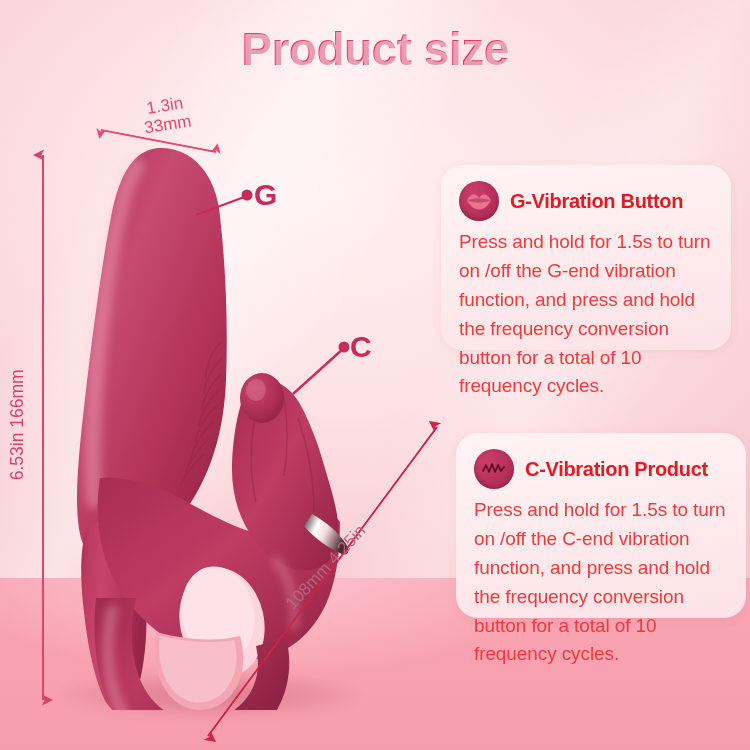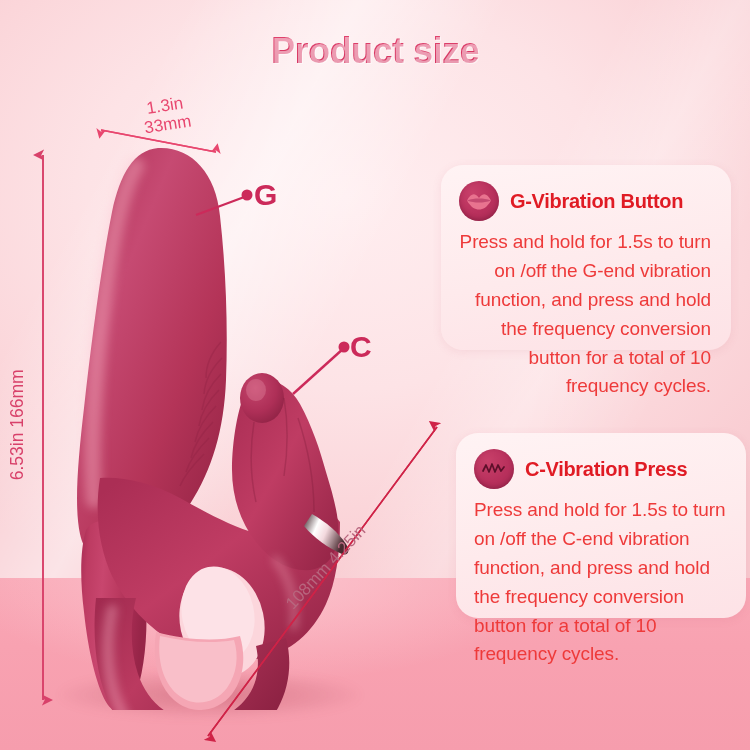--- a/index.html
+++ b/index.html
@@ -52,24 +52,24 @@
     left: 60px; top: 672px;
     width: 300px; height: 46px;
     border-radius: 50%;
     background: radial-gradient(ellipse at 50% 50%, rgba(150,40,60,0.30) 0%, rgba(150,40,60,0.12) 48%, rgba(150,40,60,0) 76%);
     filter: blur(5px);
   }
 
   
   #title {
     position: absolute;
-    left: 0; top: 30px;
+    left: 0; top: 22px;
     width: 750px;
     text-align: center;
-    font-size: 36px;
+    font-size: 46px;
     font-weight: bold;
     letter-spacing: -0.5px;
     color: #e0436e;
     text-shadow: 1px 1px 0 rgba(255,255,255,0.5);
   }
   #title .grad {
     background: linear-gradient(180deg, #e2456f 0%, #d12e5c 100%);
     -webkit-background-clip: text;
     background-clip: text;
     color: transparent;
@@ -126,21 +126,21 @@
 
   
   .card {
     position: absolute;
     border-radius: 22px;
     background: linear-gradient(170deg, #fff3f4 0%, #feeaec 55%, #fde2e6 100%);
     box-shadow: 0 2px 10px rgba(190,80,110,0.10);
     padding: 16px 20px 18px 18px;
     box-sizing: border-box;
   }
-  #card-g { left: 441px; top: 165px; width: 290px; height: 185px; text-align: right; }
+  #card-g { left: 441px; top: 165px; width: 290px; height: 185px; }
   #card-c { left: 456px; top: 433px; width: 290px; height: 185px; }
 
   .card-head {
     display: flex;
     align-items: center;
     gap: 11px;
     margin-bottom: 7px;
   }
   .card-icon {
     width: 40px; height: 40px;
@@ -345,18 +345,18 @@
     <div class="card-body">Press and hold for 1.5s to turn on /off the G-end vibration function, and press and hold the frequency conversion button for a total of 10 frequency cycles.</div>
   </div>
 
   <div class="card" id="card-c">
     <div class="card-head">
       <div class="card-icon">
         <svg width="26" height="16" viewBox="0 0 26 16">
           <path d="M 2,10 L 5,4 L 8,11 L 11,3 L 14,11 L 17,4 L 20,10 L 23,6" fill="none" stroke="#5d0f2a" stroke-width="1.7" stroke-linecap="round" stroke-linejoin="round"></path>
         </svg>
       </div>
-      <div class="card-title">C-Vibration Press</div>
+      <div class="card-title">C-Vibration Product</div>
     </div>
     <div class="card-body">Press and hold for 1.5s to turn on /off the C-end vibration function, and press and hold the frequency conversion button for a total of 10 frequency cycles.</div>
   </div>
 
 </div>
 
 </body></html>

